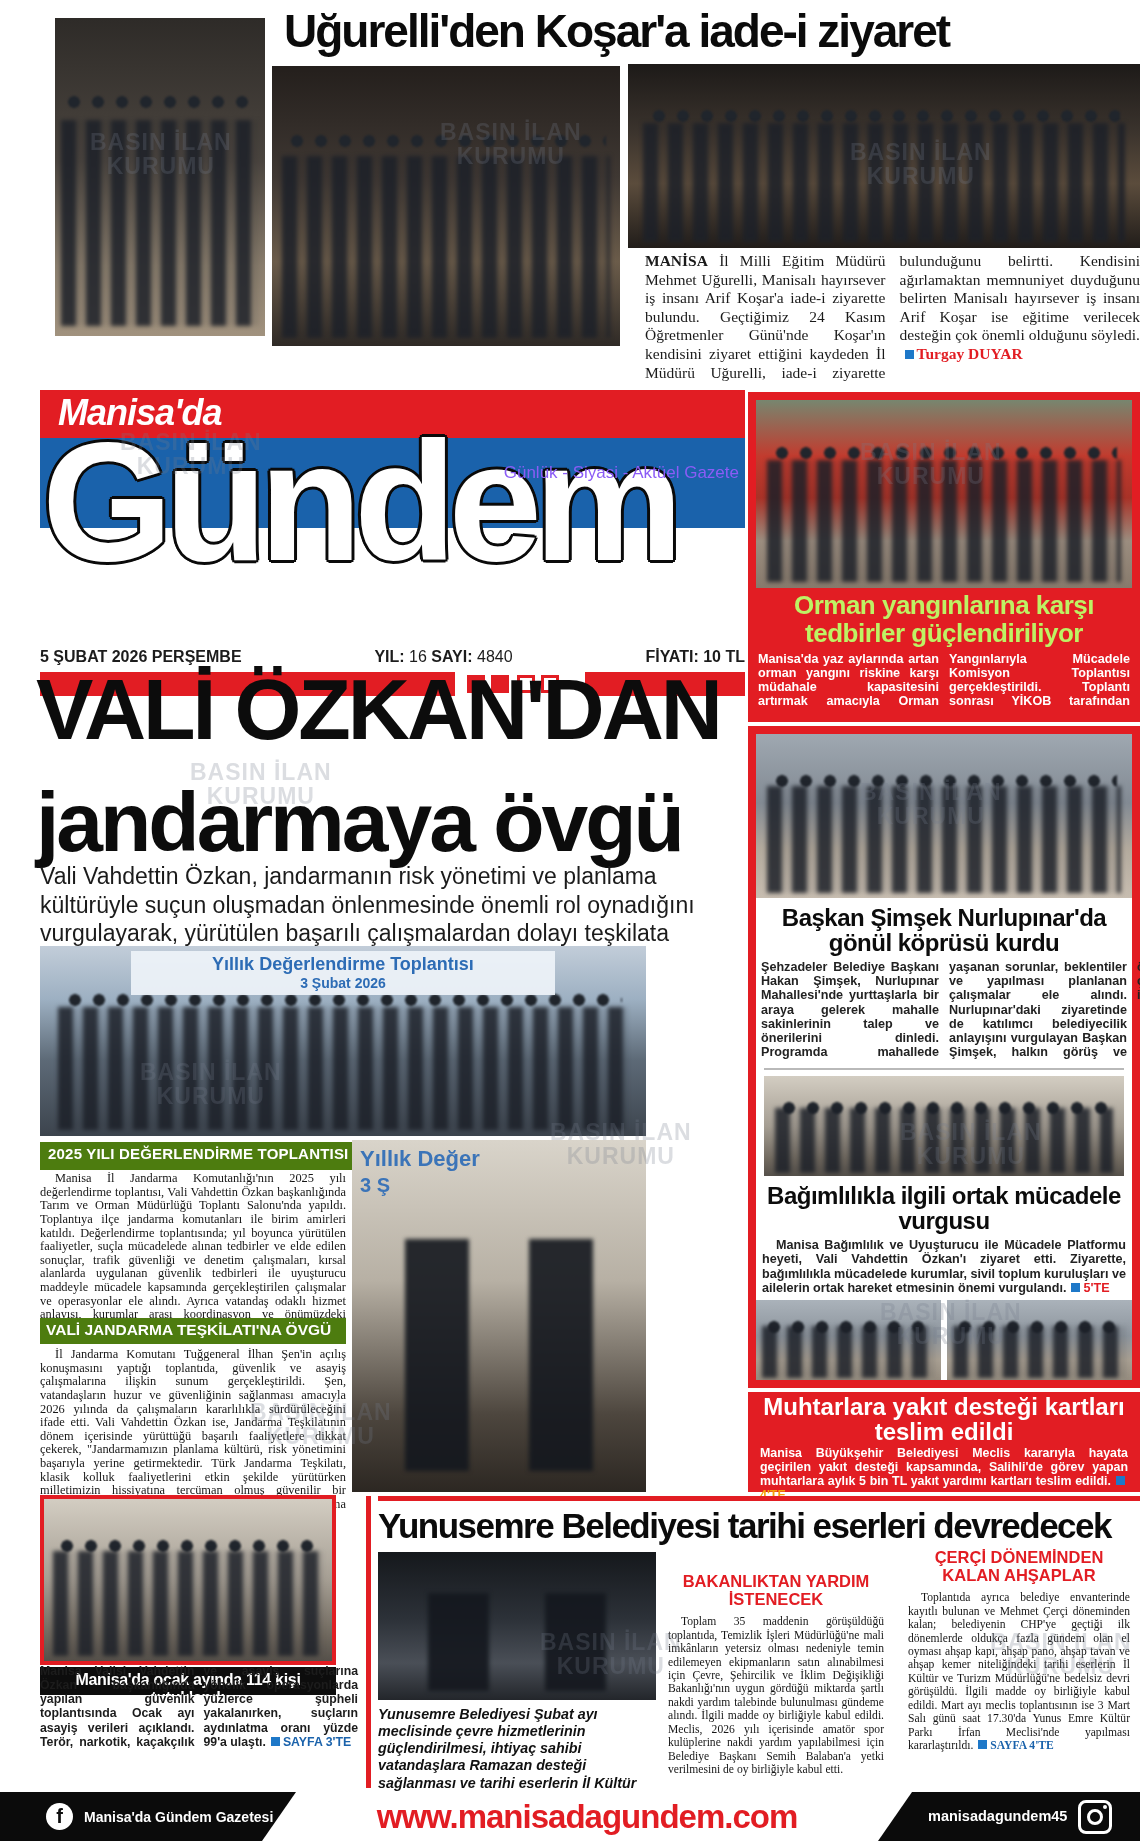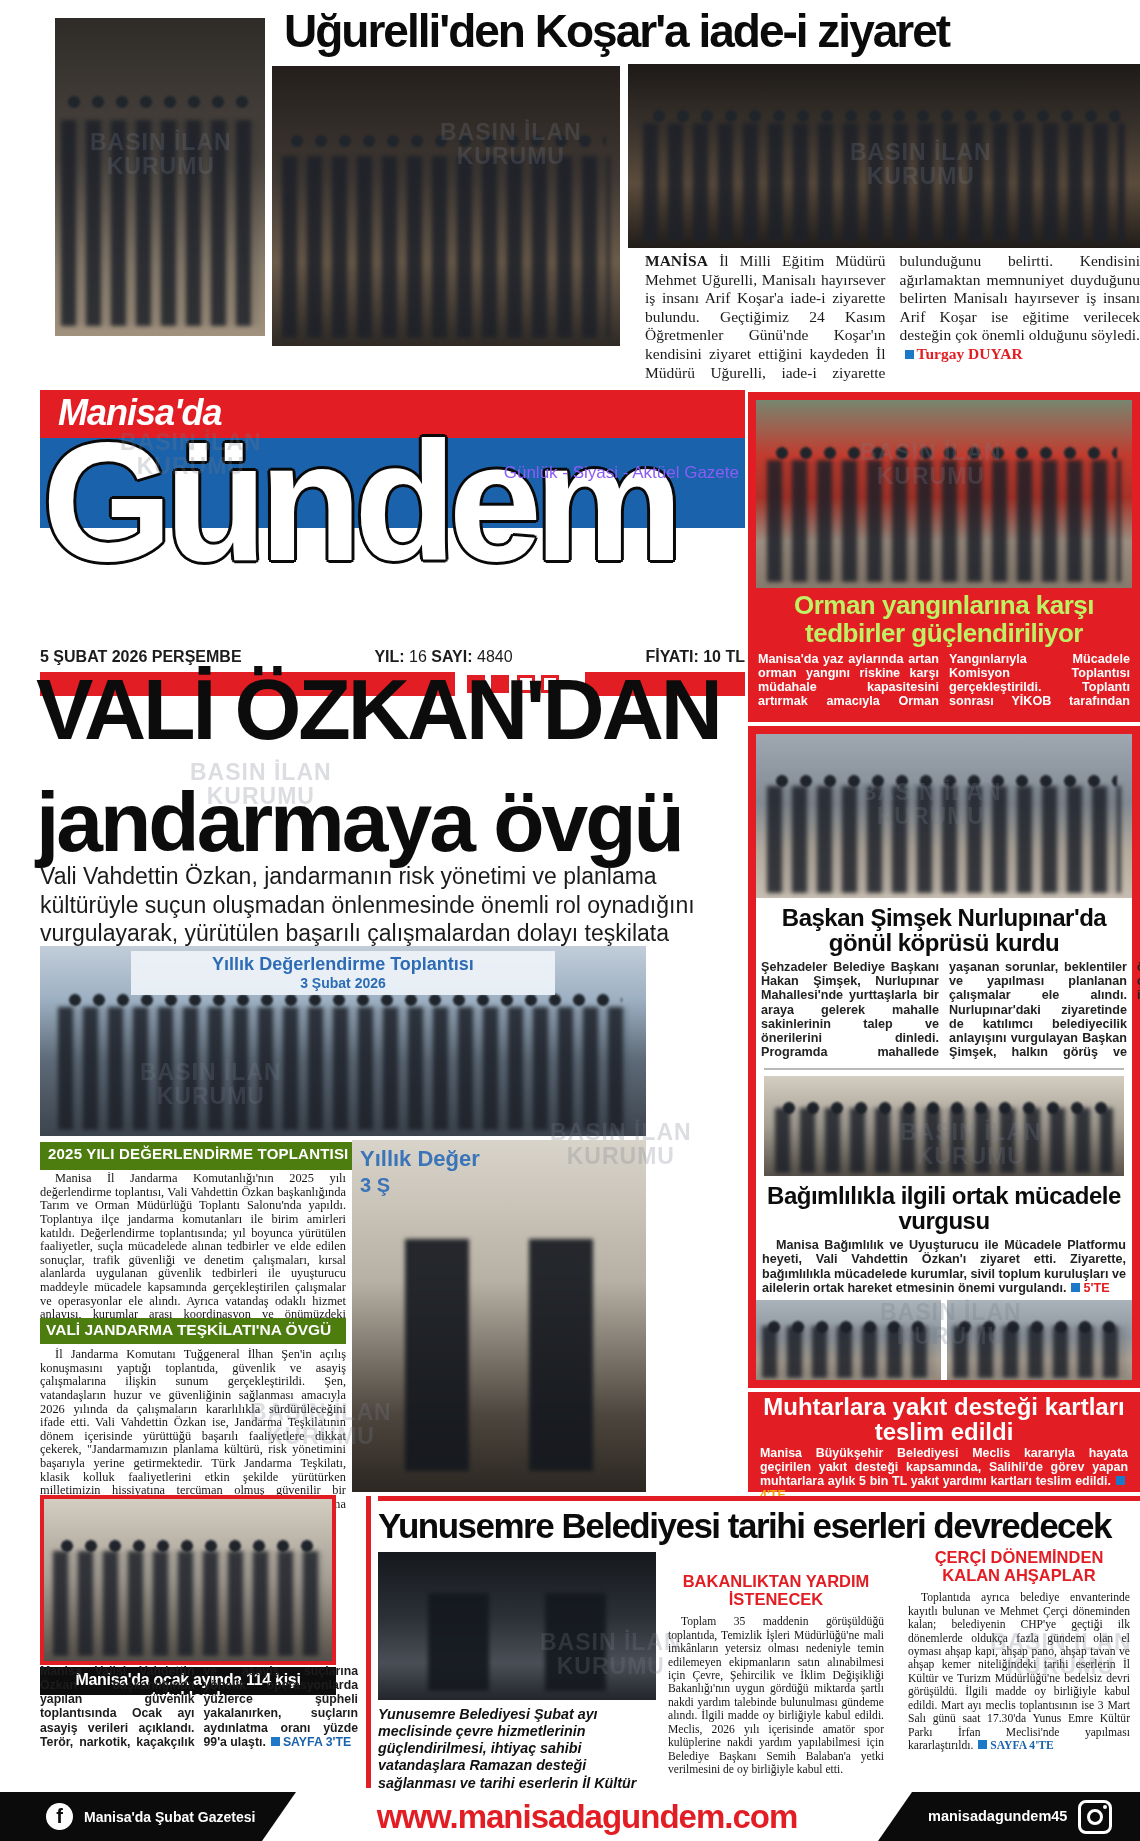--- a/index.html
+++ b/index.html
@@ -167,21 +167,21 @@
   </div>
   <div class="abs" style="left:908px;top:1548px;width:222px;">
     <div style="text-align:center;color:#e21d23;font-weight:900;font-size:16.5px;line-height:1.1;">ÇERÇİ DÖNEMİNDEN KALAN AHŞAPLAR</div>
     <div class="serif just" style="margin-top:7px;font-size:11.6px;line-height:1.16;color:#161616;text-indent:13px;">
       <span>Toplantıda ayrıca belediye envanterinde kayıtlı bulunan ve Mehmet Çerçi döneminden kalan; belediyenin CHP'ye geçtiği ilk dönemlerde oldukça fazla gündem olan el oyması ahşap kapı, ahşap pano, ahşap tavan ve ahşap kemer niteliğindeki tarihi eserlerin İl Kültür ve Turizm Müdürlüğü'ne bedelsiz devri görüşüldü. İlgili madde oy birliğiyle kabul edildi. Mart ayı meclis toplantısının ise 3 Mart Salı günü saat 17.30'da Yunus Emre Kültür Parkı İrfan Meclisi'nde yapılması kararlaştırıldı.</span><span class="sq"></span><span class="ref-blue">SAYFA 4'TE</span>
     </div>
   </div>
 
   <div class="abs" style="left:0;top:1792px;width:1140px;height:49px;background:#0b0b0b;">
     <div class="abs fbc" style="left:46px;top:11px;"></div>
-    <div class="abs" style="left:84px;top:17px;color:#fff;font-size:14px;font-weight:600;">Manisa'da Şubat Gazetesi</div>
+    <div class="abs" style="left:84px;top:17px;color:#fff;font-size:14px;font-weight:600;">Manisa'da Gündem Gazetesi</div>
     <div class="abs" style="left:262px;top:0;width:650px;height:49px;background:#fff;clip-path:polygon(34px 0,100% 0,calc(100% - 34px) 100%,0 100%);text-align:center;">
       <span style="color:#e21d23;font-size:33px;font-weight:900;line-height:49px;letter-spacing:-1px;">www.manisadagundem.com</span>
     </div>
     <div class="abs" style="left:928px;top:16px;color:#fff;font-size:14.5px;font-weight:600;">manisadagundem45</div>
     <div class="abs ig" style="left:1078px;top:8px;"></div>
   </div>
 
   <div class="wm" style="left:90px;top:130px;"><span>BASIN İLAN</span><br><span>KURUMU</span></div>
   <div class="wm" style="left:440px;top:120px;"><span>BASIN İLAN</span><br><span>KURUMU</span></div>
   <div class="wm" style="left:850px;top:140px;"><span>BASIN İLAN</span><br><span>KURUMU</span></div>

